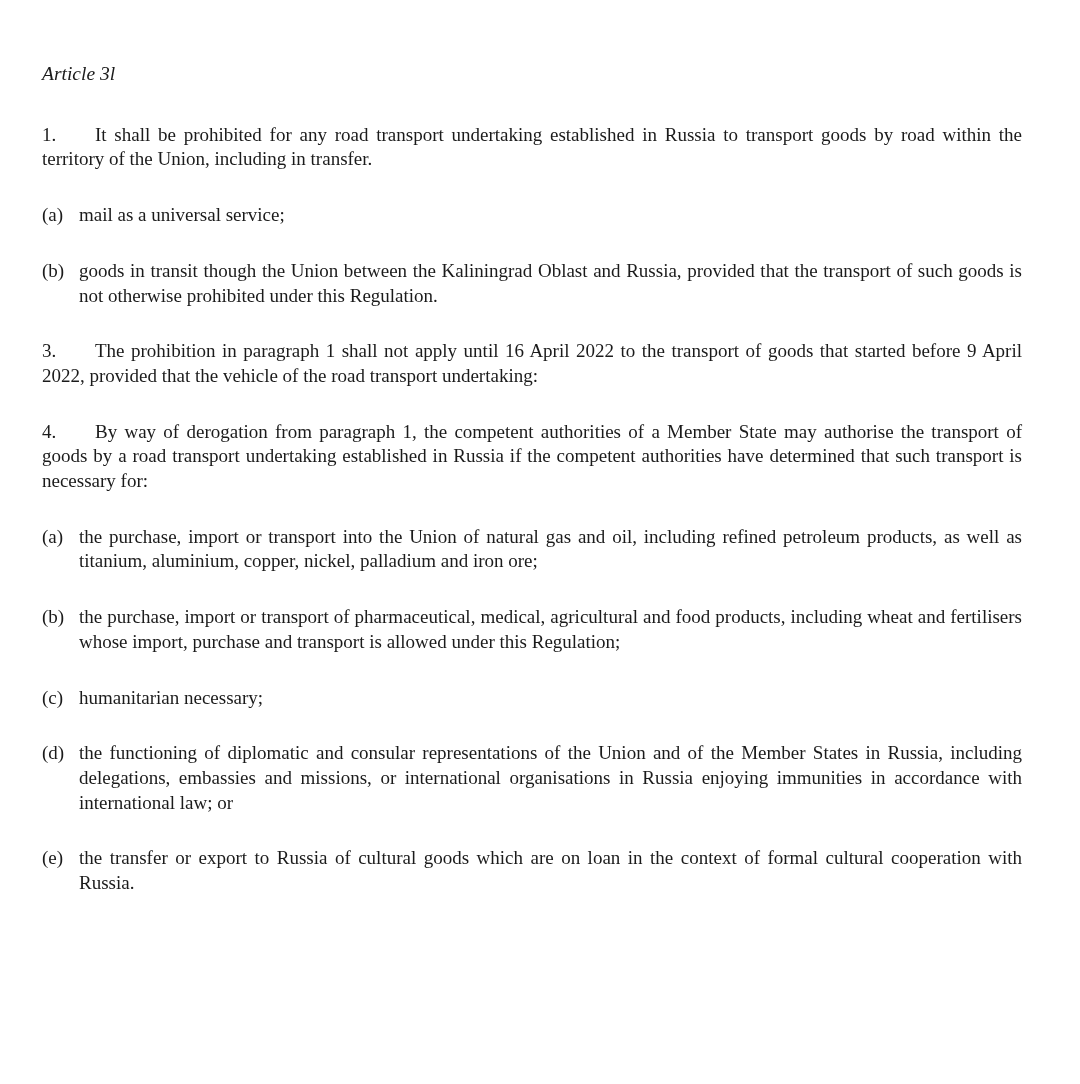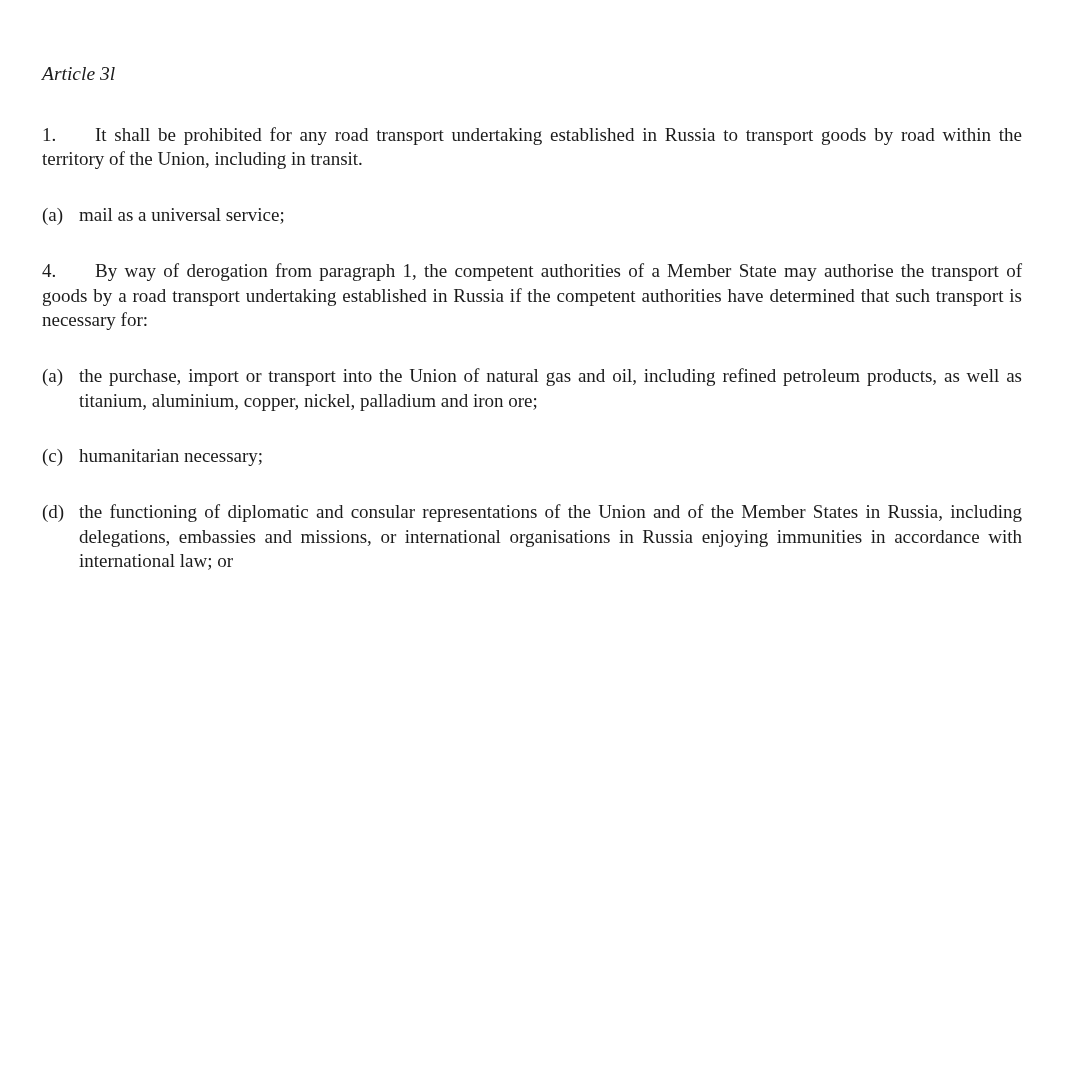--- a/index.html
+++ b/index.html
@@ -48,32 +48,36 @@
     margin-bottom: 0;
   }
 </style>
 </head>
 <body>
 
 <div class="page">
 
   <h1 class="heading">Article 3l</h1>
 
-  <p class="para"><span class="num">1.</span><span>It shall be prohibited for any road transport undertaking established in Russia to transport goods by road within the territory of the Union, including in transit.</span></p>
+  <p class="para"><span class="num">1.</span><span>It shall be prohibited for any road transport undertaking established in Russia to transport goods by road within the territory of the Union, including in transfer.</span></p>
 
 
   <p class="item"><span class="label">(a)</span><span>mail as a universal service;</span></p>
 
+  <p class="item"><span class="label">(b)</span><span>goods in transit though the Union between the Kaliningrad Oblast and Russia, provided that the transport of such goods is not otherwise prohibited under this Regulation.</span></p>
 
+  <p class="para"><span class="num">3.</span><span>The prohibition in paragraph 1 shall not apply until 16 April 2022 to the transport of goods that started before 9 April 2022, provided that the vehicle of the road transport undertaking:</span></p>
 
 
 
   <p class="para"><span class="num">4.</span><span>By way of derogation from paragraph 1, the competent authorities of a Member State may authorise the transport of goods by a road transport undertaking established in Russia if the competent authorities have determined that such transport is necessary for:</span></p>
 
   <p class="item"><span class="label">(a)</span><span>the purchase, import or transport into the Union of natural gas and oil, including refined petroleum products, as well as titanium, aluminium, copper, nickel, palladium and iron ore;</span></p>
 
+  <p class="item"><span class="label">(b)</span><span>the purchase, import or transport of pharmaceutical, medical, agricultural and food products, including wheat and fertilisers whose import, purchase and transport is allowed under this Regulation;</span></p>
 
   <p class="item"><span class="label">(c)</span><span>humanitarian necessary;</span></p>
 
   <p class="item"><span class="label">(d)</span><span>the functioning of diplomatic and consular representations of the Union and of the Member States in Russia, including delegations, embassies and missions, or international organisations in Russia enjoying immunities in accordance with international law; or</span></p>
 
+  <p class="item"><span class="label">(e)</span><span>the transfer or export to Russia of cultural goods which are on loan in the context of formal cultural cooperation with Russia.</span></p>
 
 </div>
 
 </body></html>

